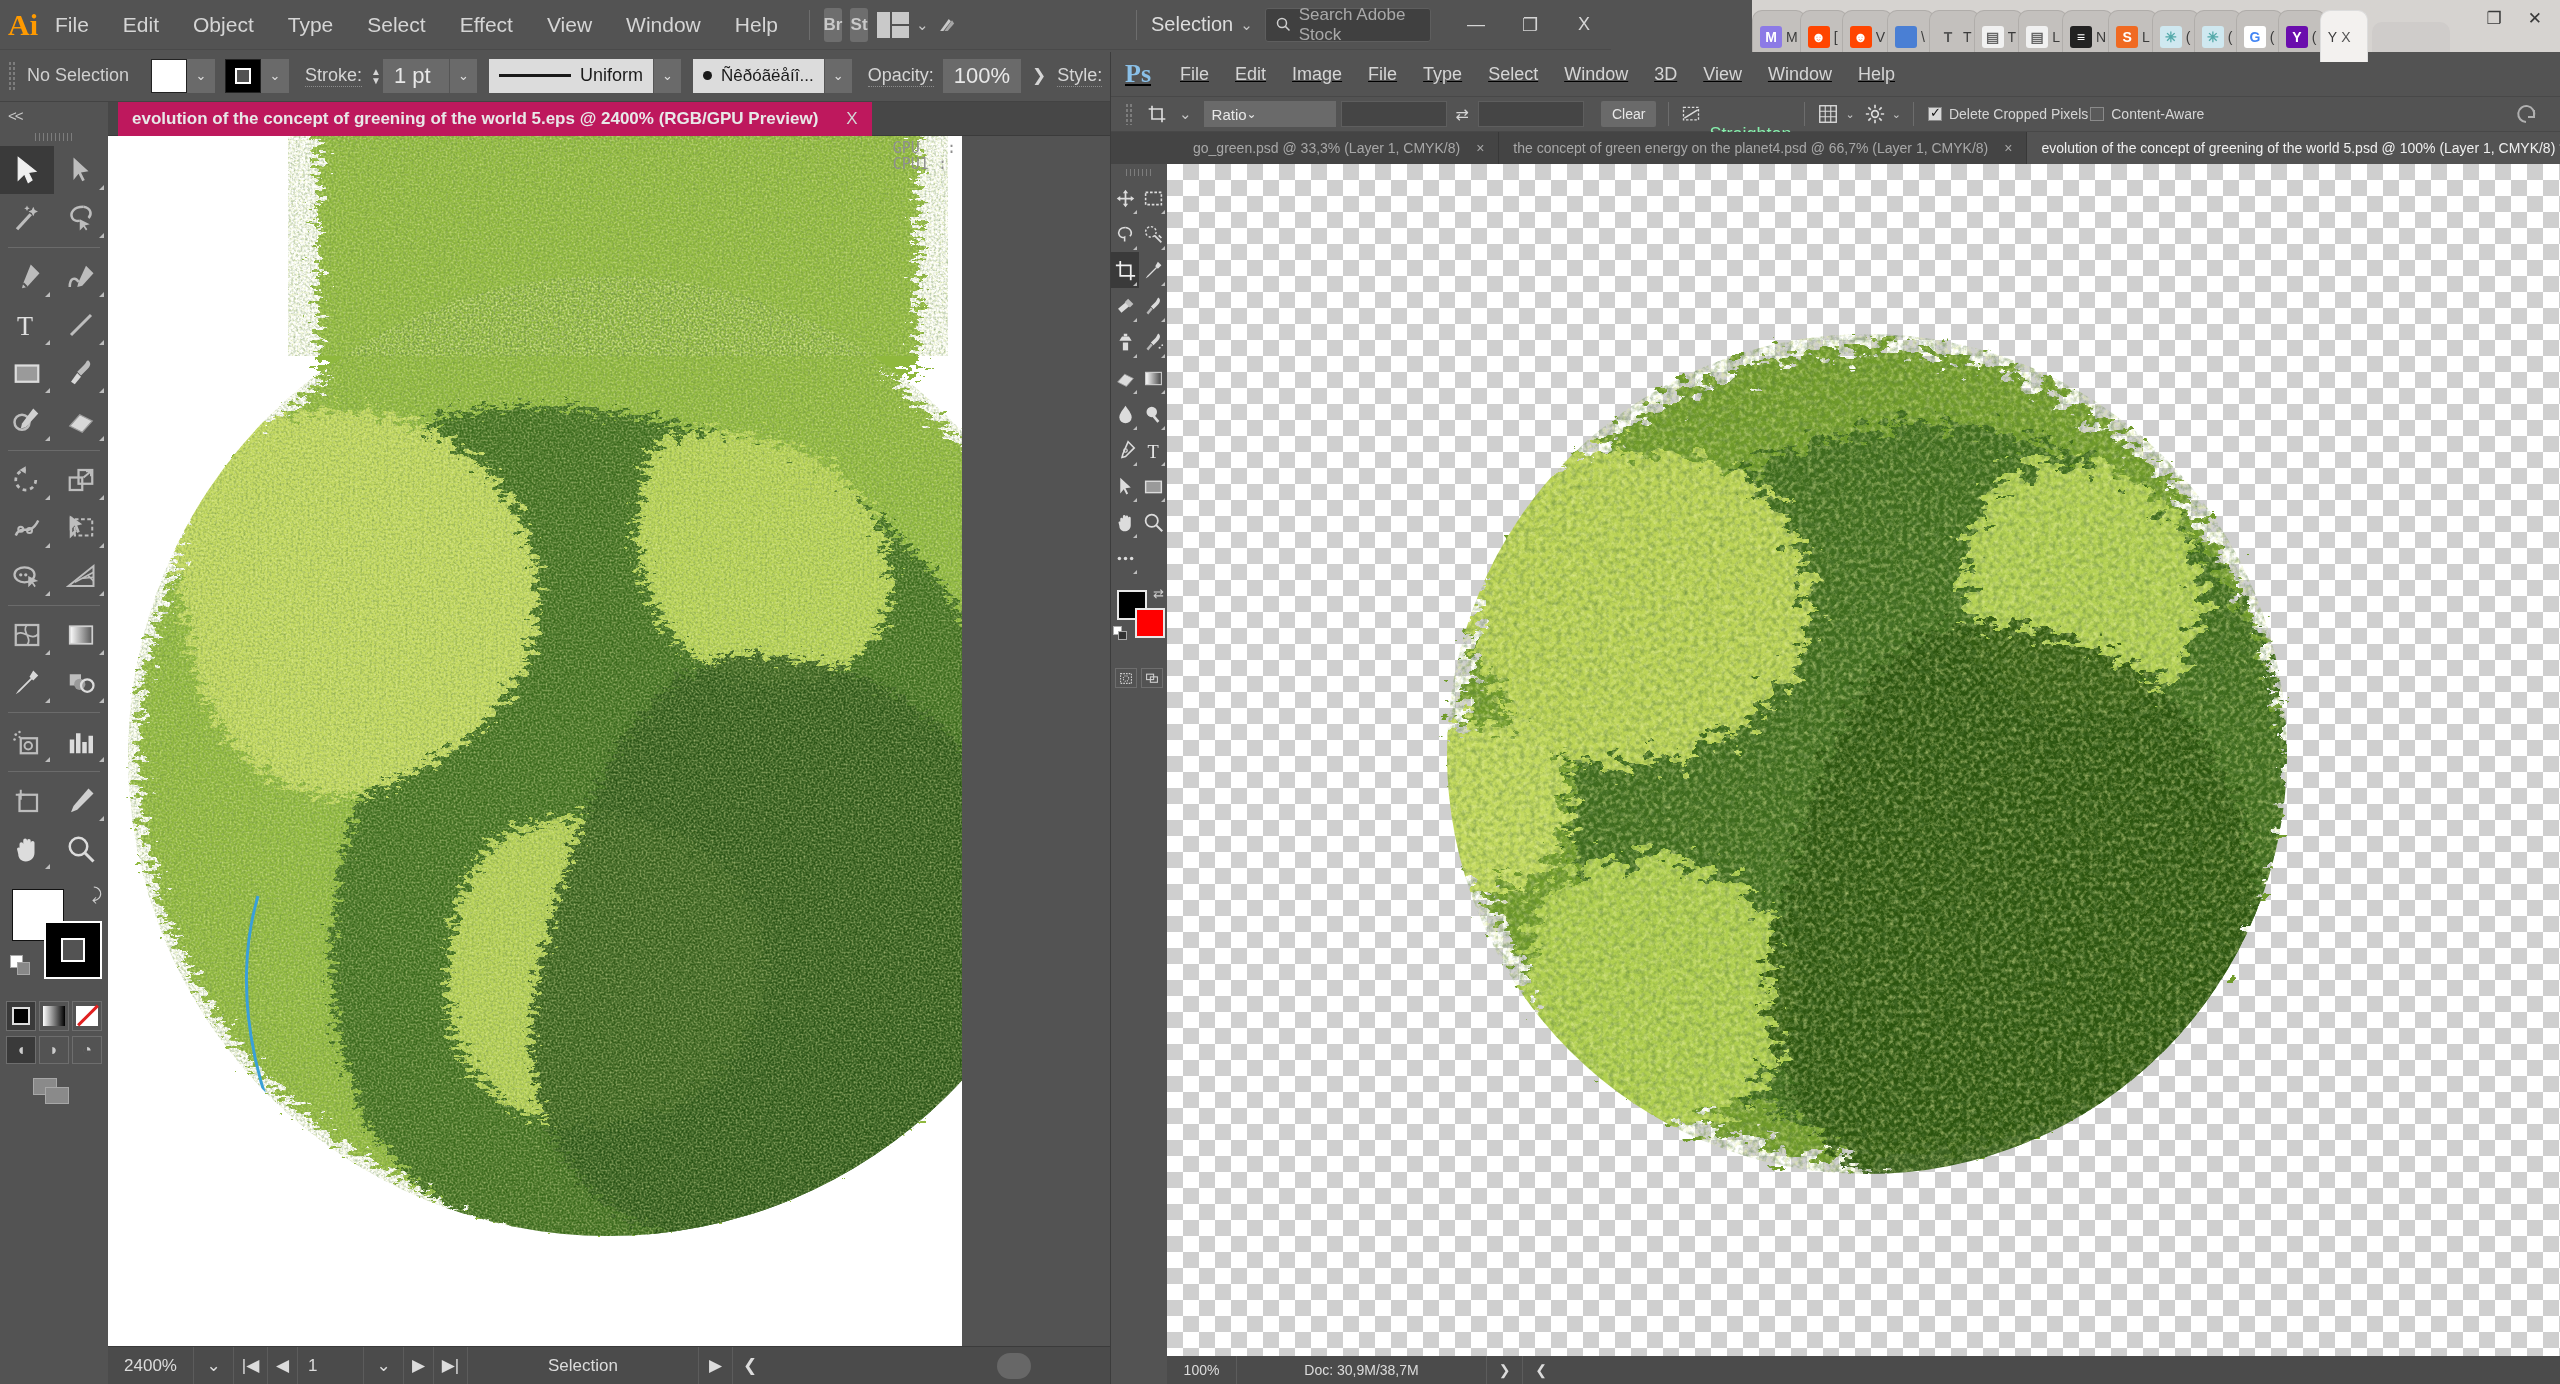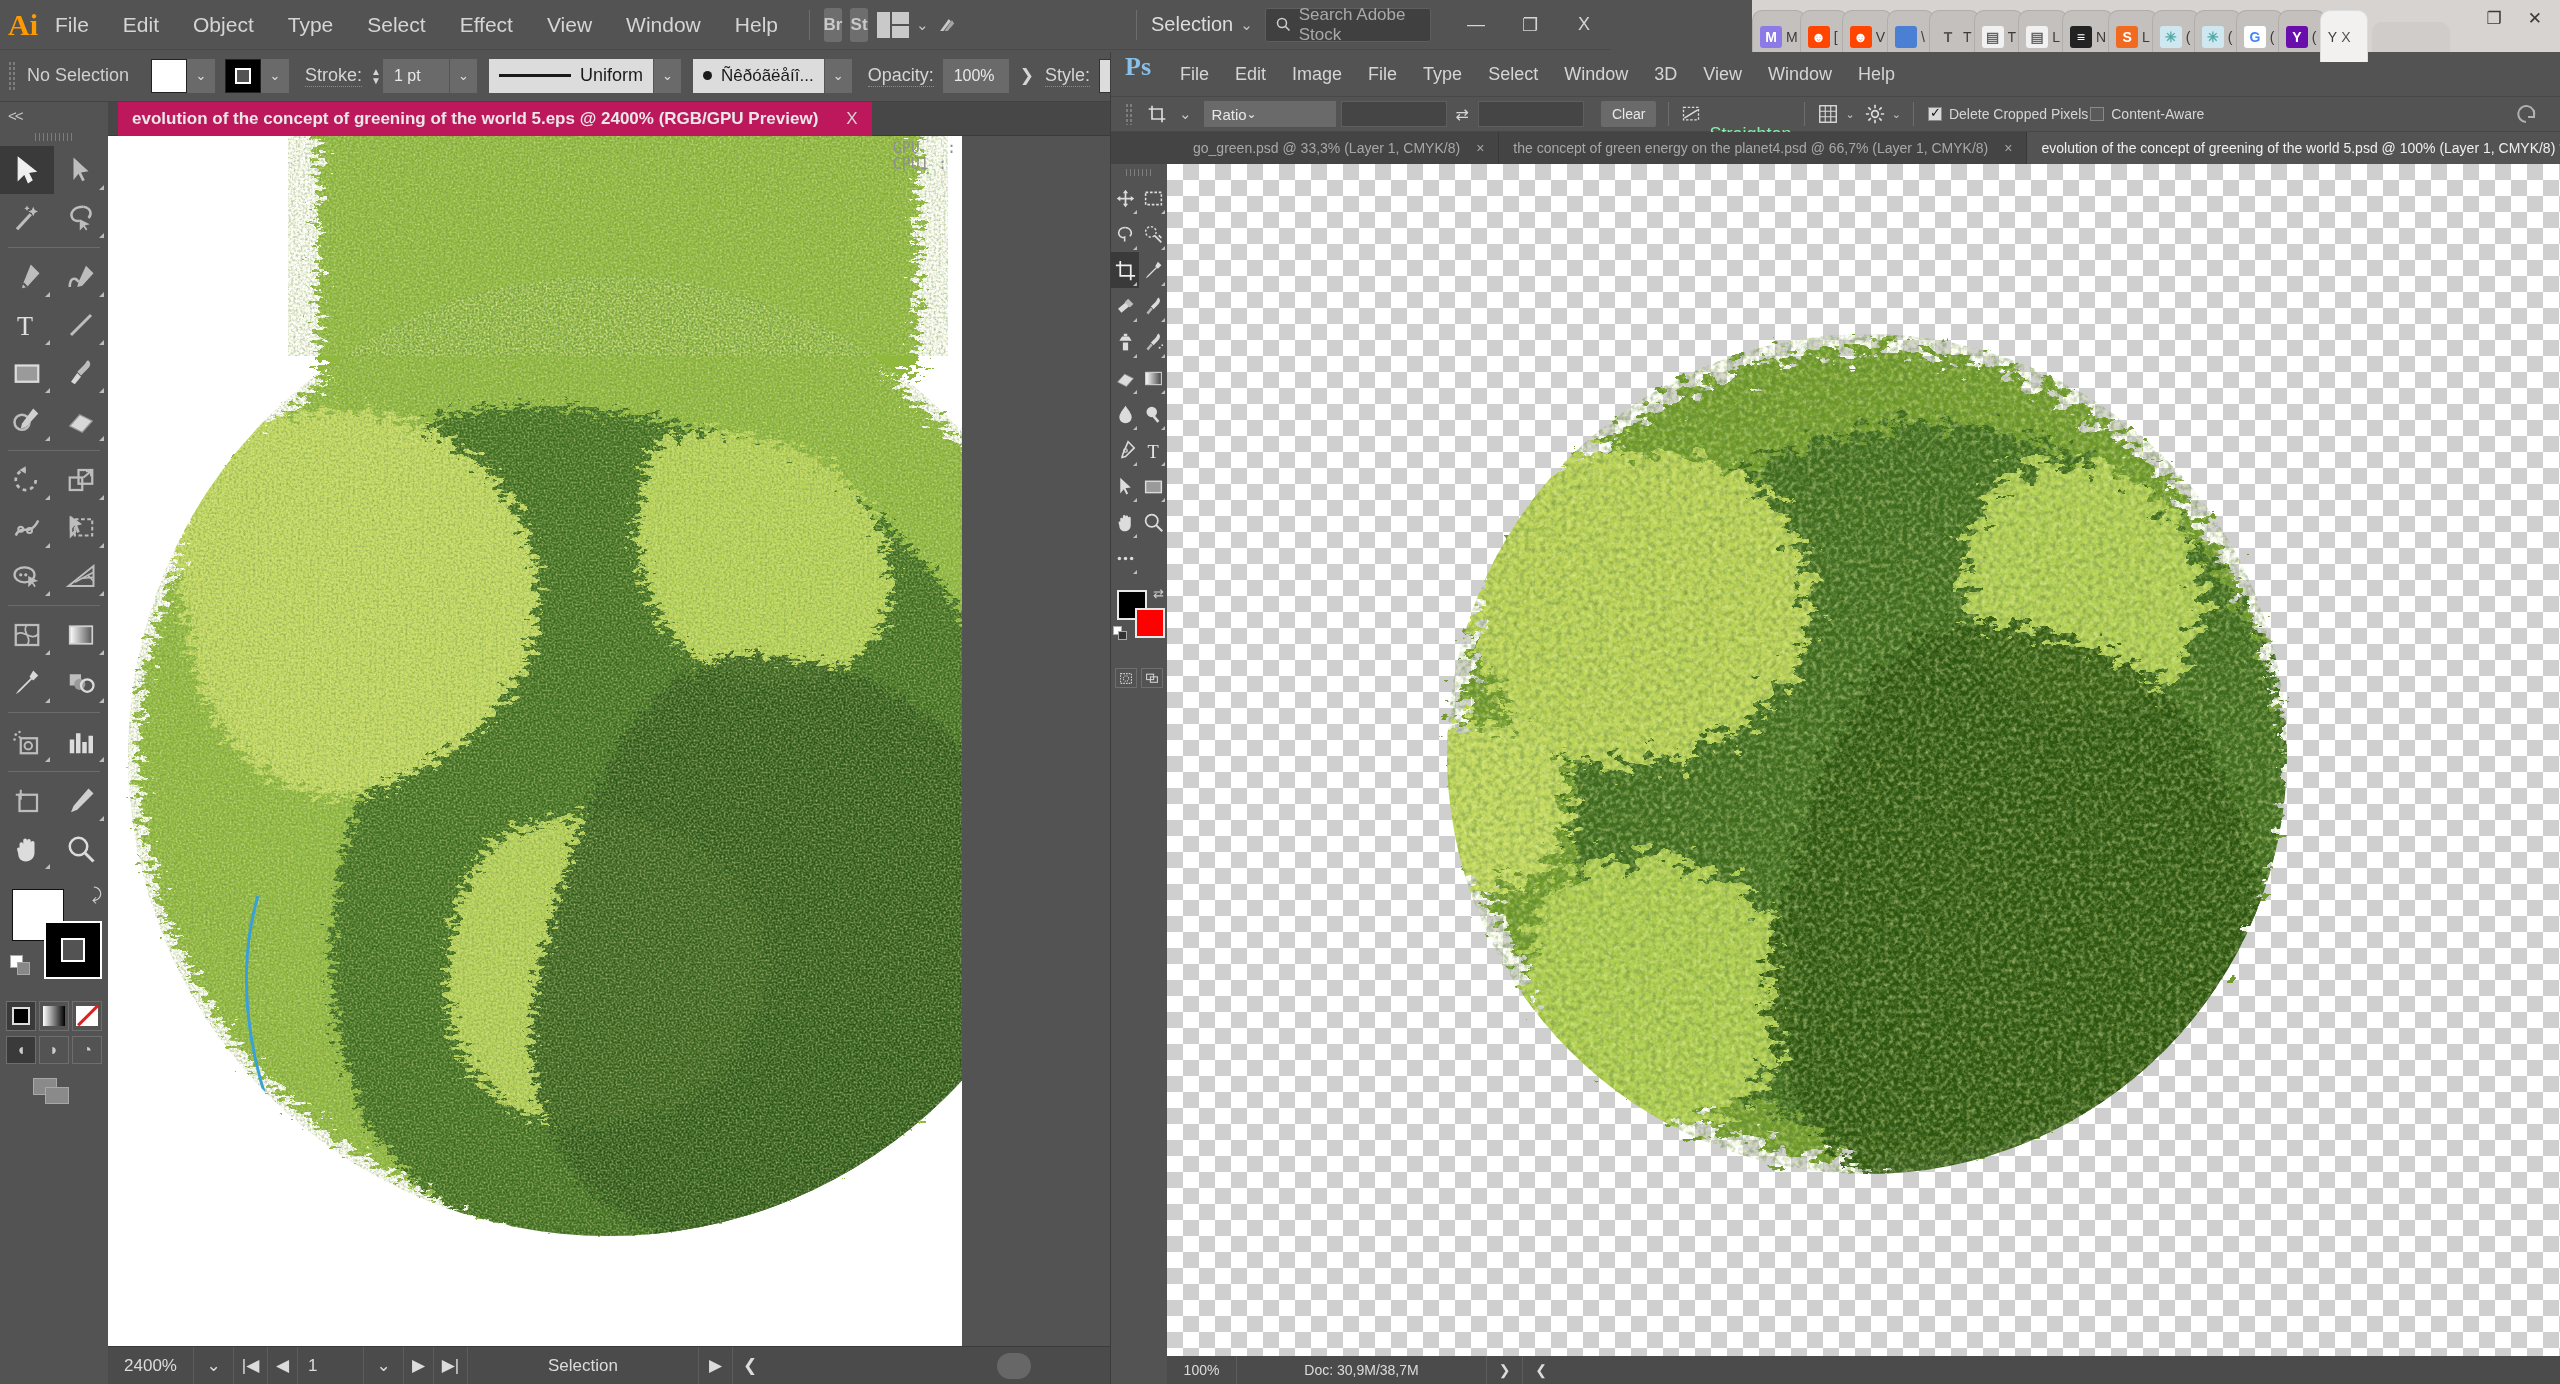--- a/index.html
+++ b/index.html
@@ -82,21 +82,21 @@
   .nosel { color: #cfcfcf; font-size: 18px; margin-right: 22px; }
   .sw-group { display: flex; align-items: center; }
   .sw-box { width: 36px; height: 34px; border: 1px solid #222; }
   .sw-white { background: #fff; }
   .sw-stroke { background: #000; display: flex; align-items: center; justify-content: center; }
   .sw-stroke i { width: 16px; height: 16px; background: #535353; border: 2px solid #fff; display:block;}
   .sw-drop { width: 28px; height: 34px; background: #6a6a6a; display:flex; align-items:center;
              justify-content:center; color:#e0e0e0; font-size: 13px; }
   .lbl { color: #d5d5d5; font-size: 18px; margin: 0 9px 0 16px; border-bottom: 1px dotted #8d8d8d; }
   .stepper { display:flex; flex-direction:column; color:#d5d5d5; font-size:10px; line-height:9px; margin-right:2px;}
-  .fld { height: 34px; background: #6a6a6a; color: #e8e8e8; font-size: 16px;
+  .fld { height: 34px; background: #6a6a6a; color: #e8e8e8; font-size: 22px;
          display: flex; align-items: center; padding: 0 11px; min-width: 66px; }
   .fld-drop { width: 28px; height: 34px; background: #6a6a6a; border-left: 1px solid #555;
               display:flex; align-items:center; justify-content:center; color:#e0e0e0; font-size:13px; }
   .profile { height: 34px; background: #dcdcdc; color: #1a1a1a; font-size: 18px;
              display: flex; align-items: center; gap: 9px; padding: 0 10px; min-width: 130px; }
   .profile .line { width: 72px; height: 3px; background: #1a1a1a; }
   .brush { height: 34px; background: #dcdcdc; color: #1a1a1a; font-size: 17px;
            display:flex; align-items:center; gap: 9px; padding: 0 10px; }
   .brush .dot { width: 9px; height: 9px; border-radius: 50%; background:#1a1a1a; }
   .arrow-r { color:#d5d5d5; font-size:17px; padding: 0 11px; }
@@ -161,21 +161,21 @@
   .sb-cell { color: #dcdcdc; font-size: 17px; display: flex; align-items: center;
              justify-content: center; height: 100%; border-right: 1px solid #5c5c5c; }
   .sb-blob { width: 34px; height: 26px; background: #676767; border-radius: 13px; }
 
   
   .ai-rightgap { position:absolute; left:1111px; top:102px; width:500px; height:1282px; background:#535353; }
 
   
   .ps-win { position: absolute; left: 1110px; top: 52px; width: 1450px; height: 1332px; background: #535353;
             border-left: 1px solid #3c3c3c; }
-  .ps-menubar { height: 44px; display: flex; align-items: flex-start; padding-left: 14px; background: #535353; }
+  .ps-menubar { height: 44px; display: flex; align-items: center; padding-left: 14px; background: #535353; text-decoration: underline; }
   .ps-logo { color: #8ac0e8; font-size: 26px; font-weight: bold; margin-right: 16px;
              font-family: "Liberation Serif", serif; }
   .ps-menu-item { color: #d5d5d5; font-size: 18px; padding: 0 13px; line-height: 44px; }
   .ps-optbar { height: 36px; background: #535353; border-top: 1px solid #484848;
                border-bottom: 1px solid #484848; display: flex; align-items: center; padding-left: 14px; }
   .ps-grip { width: 7px; height: 22px; margin-right: 10px;
              background-image: radial-gradient(#7d7d7d 1px, transparent 1px); background-size: 4px 5px; }
   .ps-crop-ico { width: 30px; height: 26px; display:flex; align-items:center; justify-content:center; }
   .ps-sel { height: 26px; min-width: 132px; background: #6a6a6a; color: #e8e8e8; font-size: 15px;
             display: flex; align-items: center; padding: 0 8px; }

